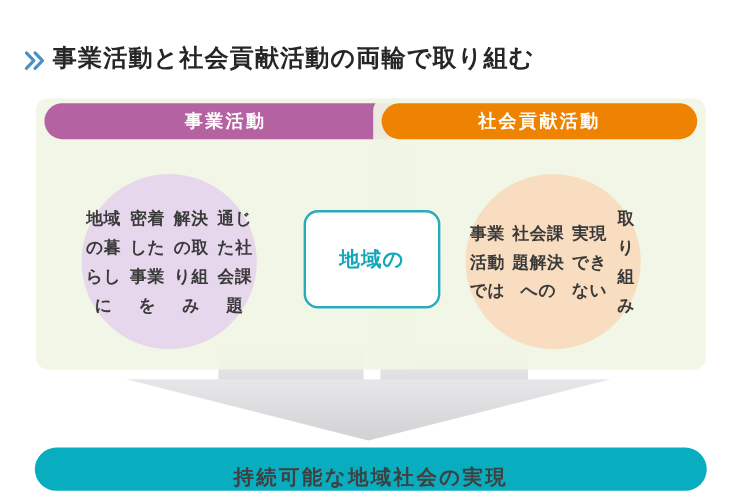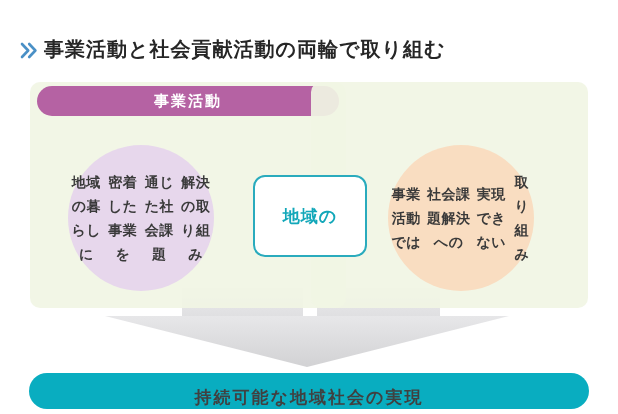--- a/index.html
+++ b/index.html
@@ -75,26 +75,29 @@
     <polygon points="105,28 509,28 307,79" fill="url(#headGrad)"></polygon>
   </svg>
 
   <div class="panel panel-left">
     <div class="pill pill-business">
       <span>事業活動</span>
     </div>
     <div class="circle circle-business">
       <span>地域の暮らしに</span>
       <span>密着した事業を</span>
+      <span>解決の取り組み</span>
       <span>通じた社会課題</span>
-      <span>解決の取り組み</span>
     </div>
   </div>
 
   <div class="panel panel-right">
+    <div class="pill pill-contribution">
+      <span>社会貢献活動</span>
+    </div>
     <div class="circle circle-contribution">
       <span>事業活動では</span>
       <span>社会課題解決への</span>
       <span>実現できない</span>
       <span>取り組み</span>
     </div>
   </div>
 
   <div class="center-box">
     <span>地域の</span>

